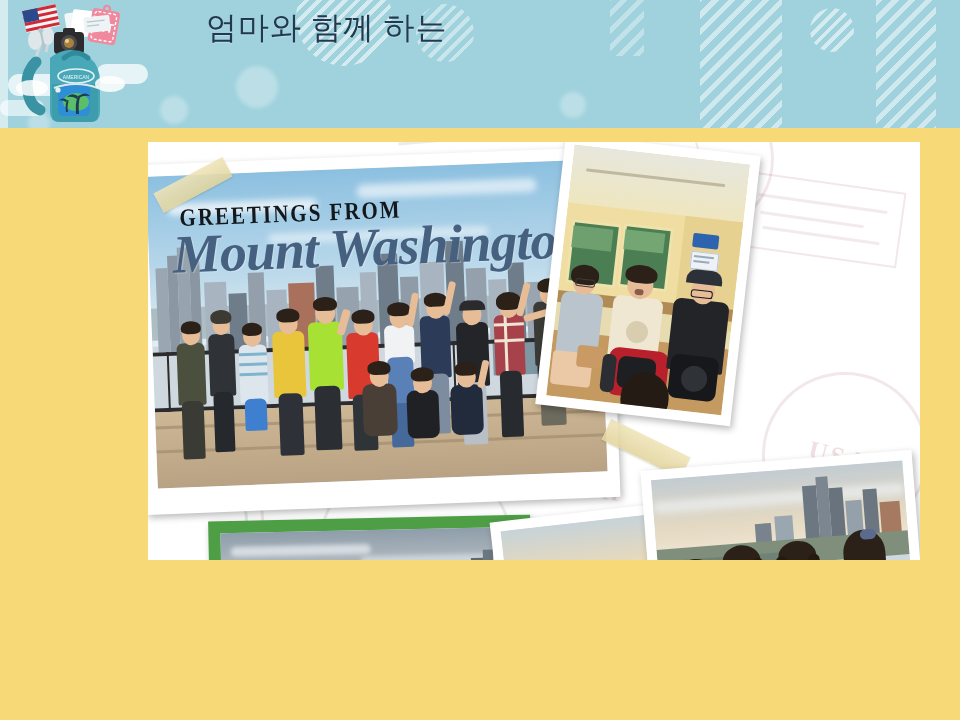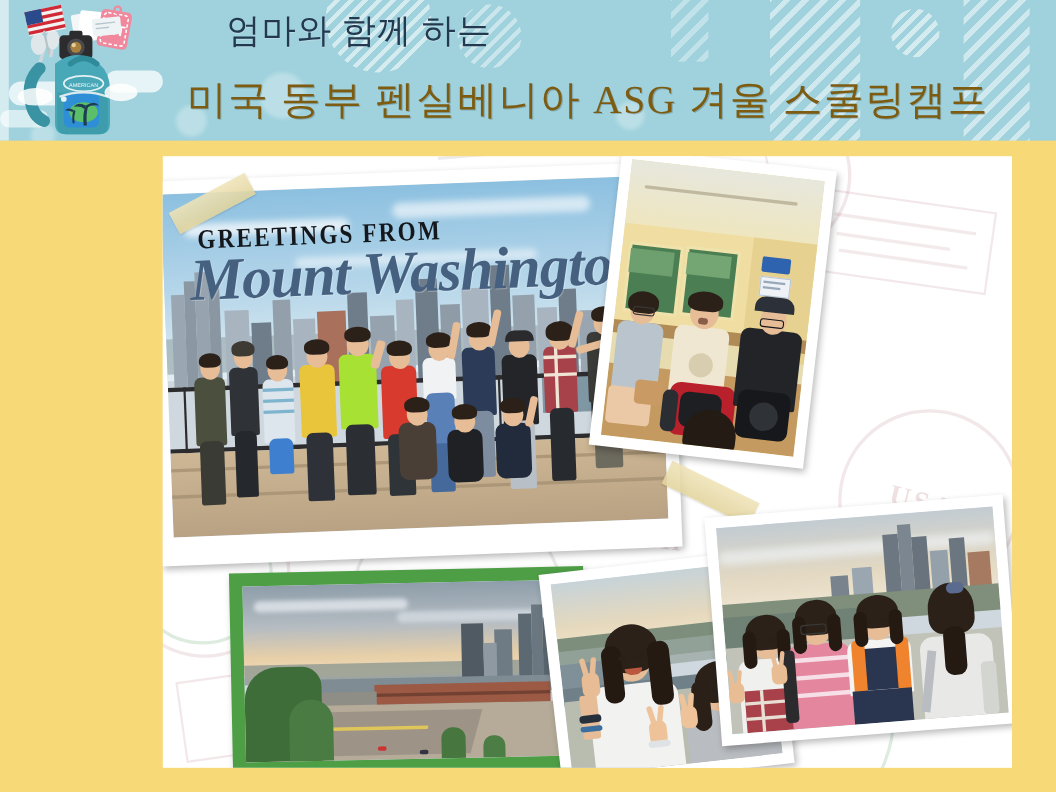--- a/index.html
+++ b/index.html
@@ -1,21 +1,21 @@
 <!DOCTYPE html>
 <html><head>
 <meta charset="utf-8">
 <style>
   html,body{margin:0;padding:0;}
   body{
     width:960px;height:720px;overflow:hidden;
     font-family:"Liberation Serif",serif;
     background:#f8d978;
   }
-  #slide{position:relative;width:960px;height:720px;overflow:hidden;background:#f8d978;}
+  #slide{position:relative;width:960px;height:560px;overflow:hidden;background:#f8d978;}
 
   
   .header{
     position:absolute;left:0;top:0;width:960px;height:128px;
     background:#9fd2dd;overflow:hidden;
   }
   .hdr-left-white{
     position:absolute;left:0;top:0;width:8px;height:128px;background:#ffffff;opacity:.55;
   }
   
@@ -196,21 +196,20 @@
 
         <path d="M48 86 q22 -8 44 0" fill="none" stroke="#d9e9ec" stroke-width="2"></path>
         <circle cx="52" cy="88" r="2.6" fill="#e8f2f4"></circle>
 
         <ellipse cx="26" cy="86" rx="16" ry="8" fill="#ffffff" opacity=".85"></ellipse>
         <ellipse cx="104" cy="82" rx="15" ry="8" fill="#ffffff" opacity=".85"></ellipse>
       </svg>
     </div>
 
     <div class="hdr-sub">엄마와 함께 하는</div>
-    <div class="hdr-title">미국 동부 펜실베니아 ASG 겨울 스쿨링캠프</div>
   </div>
 
   <div class="body-yellow"></div>
 
   <div class="panel">
 
     <div class="stamp stamp-ring" style="left:-40px;top:300px;width:150px;height:150px;"></div>
     <div class="stamp stamp-ring green" style="left:-28px;top:316px;width:122px;height:122px;"></div>
     <div class="stamp stamp-ring grey" style="left:-50px;top:36px;width:128px;height:128px;"></div>
     <div class="stamp stamp-ring" style="left:480px;top:-56px;width:140px;height:140px;"></div>

